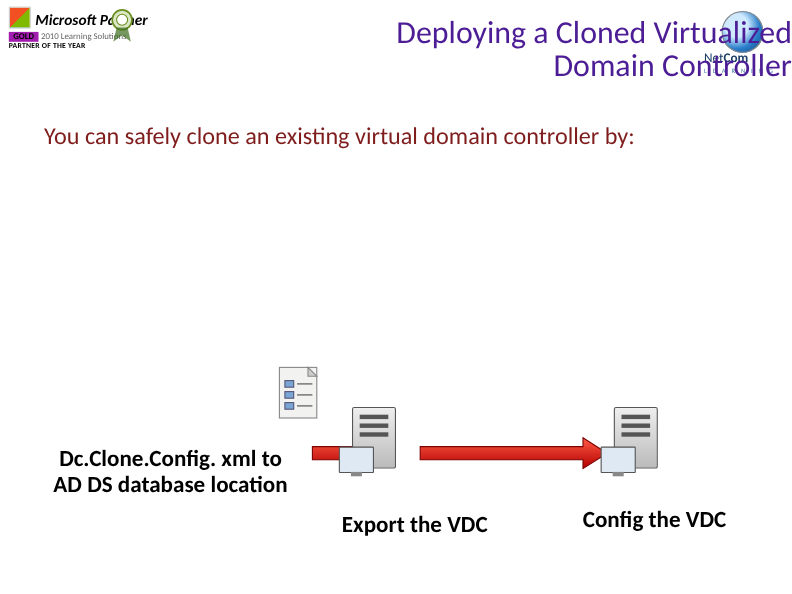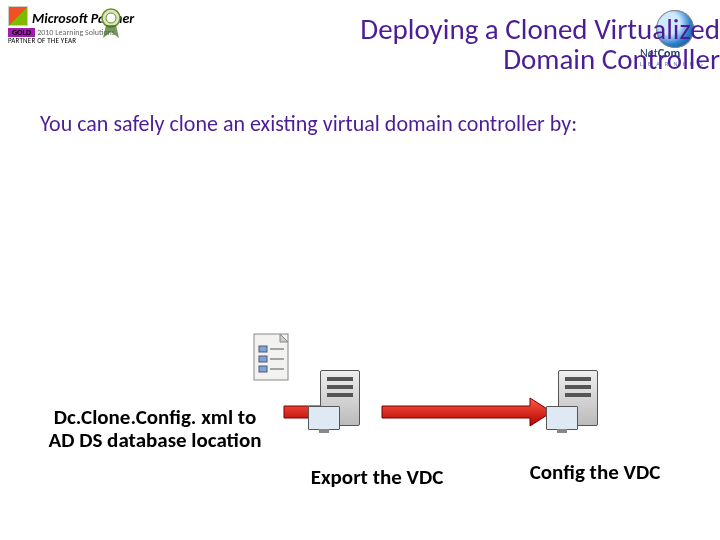--- a/index.html
+++ b/index.html
@@ -2,29 +2,29 @@
 <html><head>
 <meta charset="utf-8">
 <style>
   html,body{margin:0;padding:0;width:720px;height:540px;background:#fff;font-family:"Calibri","Segoe UI",Arial,sans-serif;color:#000;overflow:hidden}
   .slide{position:relative;width:720px;height:540px;box-sizing:border-box}
   .header{position:absolute;top:0;left:0;right:0;height:78px}
   .logo-left{position:absolute;left:8px;top:6px;width:148px;font-size:10px;line-height:1.1}
   .ms-badge{display:flex;align-items:flex-end;gap:4px}
   .ms-sq{display:inline-block;width:18px;height:18px;background:linear-gradient(135deg,#f25022 0 50%,#7fba00 0 50%),linear-gradient(45deg,#00a4ef 0 50%,#ffb900 0 50%);border:1px solid #ccc}
   .gold-bar{display:inline-block;background:#a21caf;color:#000;font-size:8px;font-weight:700;padding:0 4px;margin-top:2px}
-  .poy{font-size:7px;font-weight:400;letter-spacing:.2px;color:#000}
+  .poy{font-size:7px;font-weight:700;letter-spacing:.2px;color:#000}
   .award{position:absolute;left:86px;top:0;width:34px;height:34px}
   .logo-right{position:absolute;right:10px;top:10px;width:70px;text-align:left}
   .nc-globe{width:38px;height:38px;margin:0 auto;border-radius:50%;background:radial-gradient(circle at 35% 35%,#cfeaff 0 30%,#2a7ecb 60%,#0b3f74 100%);box-shadow:0 0 0 1px #888 inset}
   .nc-txt{font-size:12px;font-weight:400;color:#1c3f66;margin-top:-2px}
   .nc-txt b{color:#1c3f66;font-weight:700}
   .nc-sub{font-size:6px;letter-spacing:2px;color:#4a7aa4}
   .title{position:absolute;top:14px;left:0;right:0;text-align:right;font-family:"Candara","Calibri",sans-serif;font-size:29px;line-height:1.05;color:#4c1d95}
-  .intro{position:absolute;top:110px;left:40px;right:40px;font-size:22px;color:#4c1d95}
+  .intro{position:absolute;top:110px;left:40px;right:40px;font-size:22px;color:#7f1d1d}
   ol.steps{position:absolute;top:164px;left:64px;right:50px;margin:0;padding-left:28px;font-size:21px;line-height:1.3}
   ol.steps li{margin-bottom:4px;padding-left:6px}
   ol.steps li::marker{font-size:18px}
   .diagram{position:absolute;top:330px;left:0;right:0;height:190px}
   .cap{position:absolute;font-size:21px;font-weight:700;text-align:center;line-height:1.1}
   .cap1{left:40px;top:76px;width:230px}
   .cap2{left:292px;top:136px;width:170px}
   .cap3{left:500px;top:131px;width:190px}
   .doc-ico{position:absolute;left:250px;top:0;width:44px;height:56px}
   .srv{position:absolute;width:56px;height:90px}

